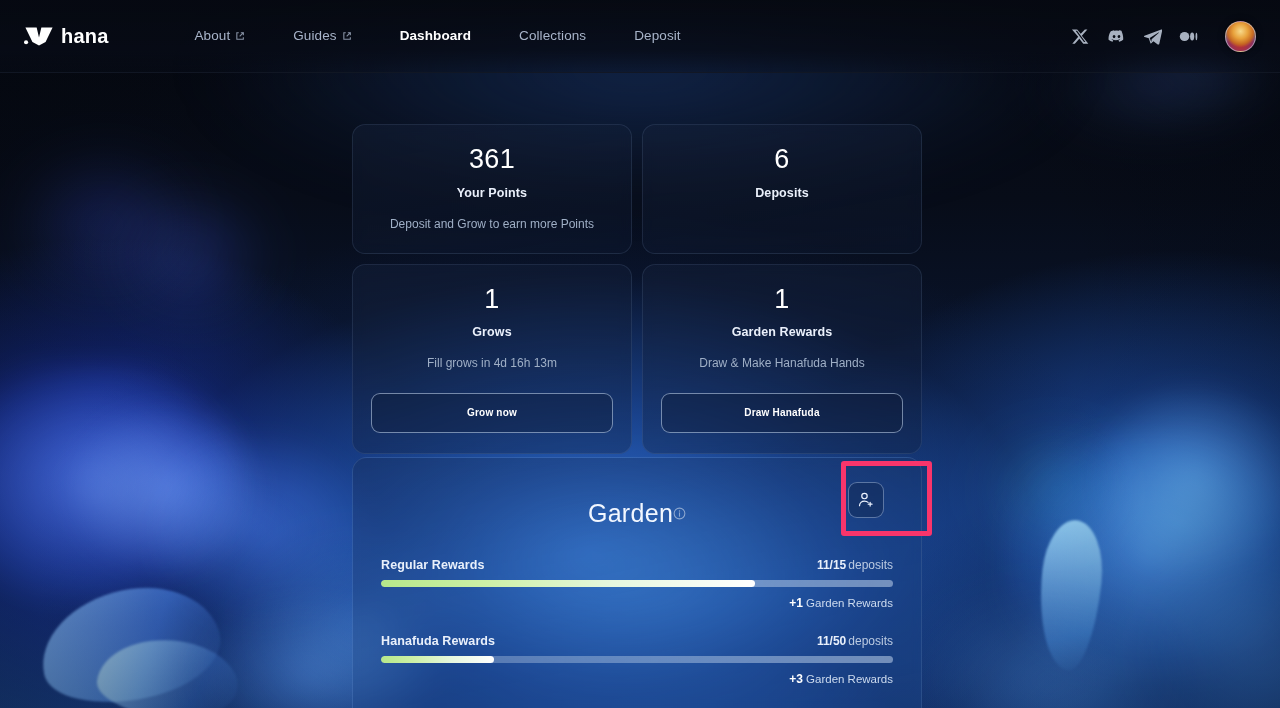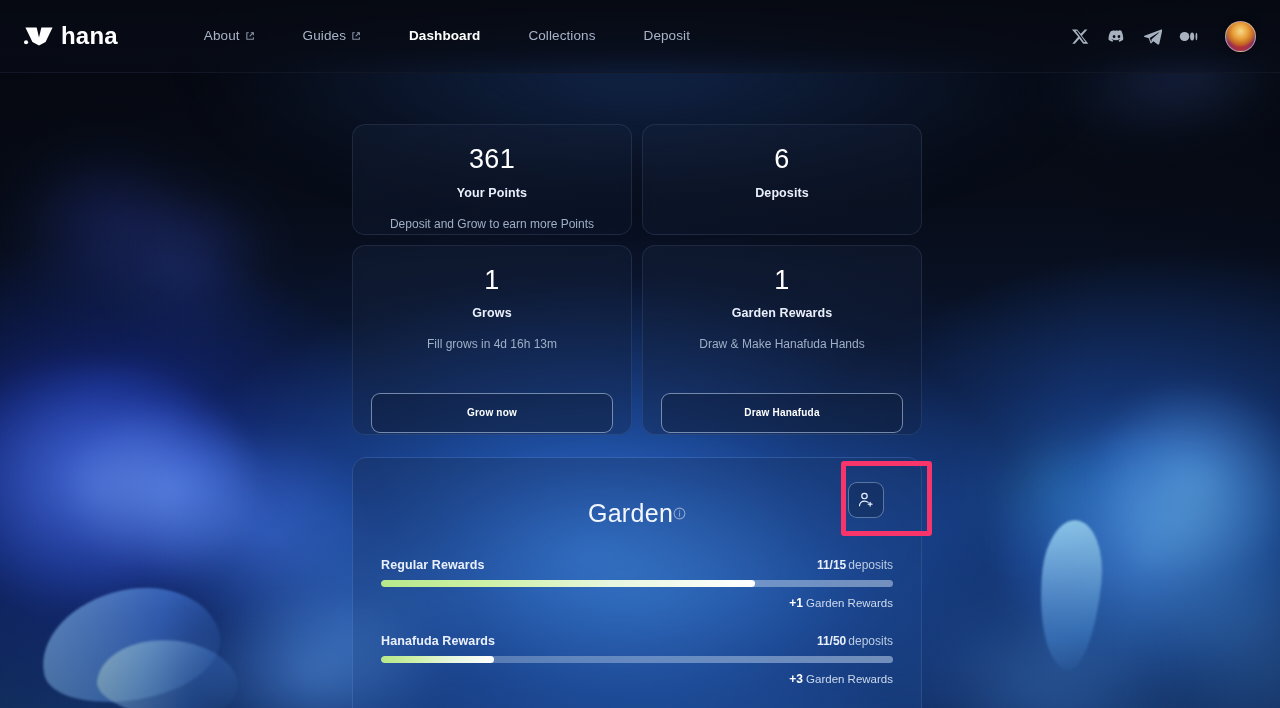--- a/index.html
+++ b/index.html
@@ -38,21 +38,21 @@
   
   header {
     position:absolute; top:0; left:0; right:0; height:73px;
     display:flex; align-items:center; padding:0 24px;
     background:linear-gradient(180deg, rgba(6,9,17,.96) 0%, rgba(7,11,22,.82) 70%, rgba(8,13,26,.35) 100%);
     border-bottom:1px solid rgba(120,150,200,.10);
     z-index:20;
   }
   .brand { display:flex; align-items:center; gap:7px; margin-right:62px; }
   .brand-mark { width:30px; height:22px; display:block; }
-  .brand-text { font-size:24px; font-weight:700; letter-spacing:.2px; color:#fff; }
+  .brand-text { font-size:20px; font-weight:700; letter-spacing:.2px; color:#fff; }
 
   nav { display:flex; align-items:center; gap:0; }
   .nav-item {
     display:flex; align-items:center; gap:5px;
     font-size:13.5px; color:#a8b4c9; padding:0 24px; height:40px; line-height:40px;
     cursor:pointer; white-space:nowrap; letter-spacing:.1px;
   }
   .nav-item.active { color:#fff; font-weight:700; }
   .ext-icon { width:10px; height:10px; display:block; opacity:.8; }
 
@@ -72,21 +72,21 @@
   main { position:absolute; left:0; right:0; top:73px; bottom:0; z-index:10; }
   .grid {
     position:absolute; left:352px; top:51px; width:570px;
     display:grid; grid-template-columns:1fr 1fr; gap:10px;
   }
   .card {
     border-radius:13px;
     border:1px solid rgba(140,170,215,.14);
     background:linear-gradient(170deg, rgba(24,36,62,.40) 0%, rgba(16,28,54,.30) 100%);
     backdrop-filter:blur(6px);
-    padding:20px 18px 1px;
+    padding:20px 18px 20px;
     text-align:center;
     display:flex; flex-direction:column; align-items:center;
   }
   .card.tall { min-height:190px; }
   .card-value { font-size:27px; font-weight:400; color:#fff; line-height:1.1; letter-spacing:.3px; }
   .card-label { font-size:12.5px; font-weight:700; color:#eaf0fb; margin-top:11px; letter-spacing:.1px; }
   .card-desc { font-size:12px; color:#9fafc6; line-height:1.42; margin-top:16px; }
   .card-btn {
     margin-top:auto; width:100%; height:40px; border-radius:9px;
     border:1px solid rgba(200,218,245,.55);

